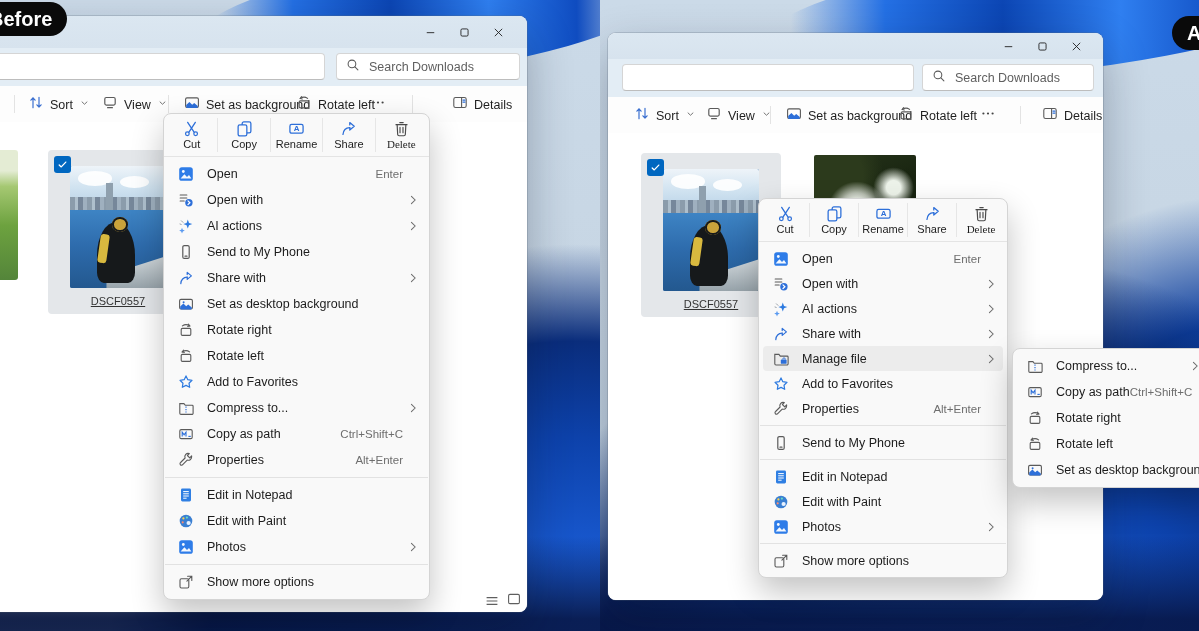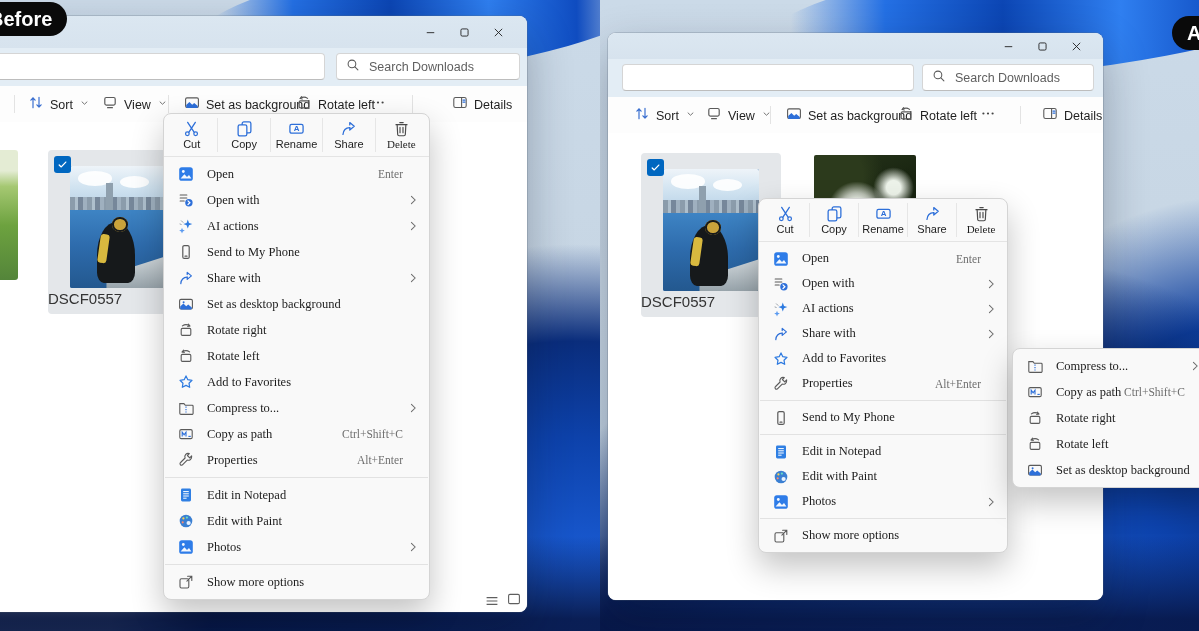--- a/index.html
+++ b/index.html
@@ -53,21 +53,21 @@
   .tbi{position:absolute;top:50%;transform:translateY(-50%);display:flex;align-items:center;gap:6px;
     font-size:12.5px;color:#1f1f1f;white-space:nowrap;}
   .tbi svg{width:16px;height:16px;}
   .tbi .chd svg{width:11px;height:11px;}
   .tbd{position:absolute;top:9px;bottom:9px;width:1px;background:#e3e3e3;}
   .content{position:absolute;left:0;right:0;bottom:0;background:#fff;}
   #win-before .content{top:106px;} #win-after .content{top:100px;}
 
   .tile{position:absolute;background:#e4e7ea;border-radius:4px;}
   .tphoto{position:absolute;left:22px;top:16px;width:96px;height:122px;overflow:hidden;border-radius:2px;background:#2e6cad;}
-  .tname{position:absolute;left:0;right:0;bottom:7px;text-align:left;font-size:15px;color:#333;}
+  .tname{position:absolute;left:0;right:0;bottom:7px;text-align:center;font-size:11px;color:#333;text-decoration:underline;}
   .cb{position:absolute;left:6px;top:6px;width:17px;height:17px;background:#0067c0;border-radius:3px;
     display:flex;align-items:center;justify-content:center;}
   .cb svg{width:11px;height:11px;}
   .d-sky{position:absolute;left:0;top:0;right:0;height:34%;background:linear-gradient(180deg,#eef4f9 0%,#cfe2f0 55%,#b9d2e6 100%);}
   .d-cloud{position:absolute;background:#fff;border-radius:50%;opacity:.9;}
   .d-city{position:absolute;left:0;right:0;top:25%;height:11%;
     background:repeating-linear-gradient(90deg,#8b9cab 0 5px,#aebfcc 5px 8px,#76879a 8px 13px,#9fb0bf 13px 17px);}
   .d-tower{position:absolute;left:38%;top:14%;width:7%;height:22%;background:#8fa0ae;}
   .d-sea{position:absolute;left:0;right:0;top:36%;bottom:0;
     background:linear-gradient(180deg,#3e84c4 0%,#2e6cad 45%,#23588f 100%);}
@@ -95,21 +95,21 @@
     box-shadow:0 14px 32px rgba(0,0,0,.24);z-index:5;box-sizing:border-box;}
   #menu-before{left:163px;top:113px;width:267px;}
   #menu-after{left:158px;top:198px;width:250px;}
   #submenu-after{left:412px;top:348px;width:200px;z-index:6;padding:4px 0;}
   .cmdbar{display:flex;border-bottom:1px solid #e4e4e4;padding:4px 2px;}
   .cmd{flex:1;display:flex;flex-direction:column;align-items:center;gap:1px;padding:2px 0;border-right:1px solid #e6e6e6;}
   .cmd:last-child{border-right:none;font-family:Liberation Serif, serif;}
   .cmd .ci{width:17px;height:17px;} .cmd .ci svg{width:17px;height:17px;}
   .cmd .cl{font-size:11px;color:#1d1d1d;}
   .mlist{padding:4px 0;}
-  .mrow{height:26px;display:flex;align-items:center;padding:0 8px 0 14px;font-size:12.5px;color:#1c1c1c;font-family:Liberation Serif, serif;}
+  .mrow{height:26px;display:flex;align-items:center;padding:0 8px 0 14px;font-size:12.5px;color:#1c1c1c;}
   #menu-after .mrow{height:25px;}
   .mi{width:16px;height:16px;flex:0 0 16px;} .mi svg{width:16px;height:16px;}
   .ml{margin-left:13px;white-space:nowrap;}
   .sp{flex:1;}
   .ms{color:#6e6e6e;font-size:11.5px;margin-right:2px;white-space:nowrap;}
   .mc{width:16px;height:16px;flex:0 0 16px;display:flex;align-items:center;justify-content:center;}
   .mc svg{width:14px;height:14px;}
   .mrow.hl{background:#ececec;border-radius:4px;margin:0 4px;padding:0 4px 0 10px;}
   .menu-sep{height:9px;position:relative;}
   .menu-sep::after{content:"";position:absolute;left:1px;right:1px;top:4px;border-top:1px solid #e2e2e2;}
@@ -729,20 +729,35 @@
               </svg></span>
             <span class="ml">Share with</span>
             <span class="sp"></span>
             <span class="ms"></span>
             <span class="mc">
               <svg viewBox="0 0 16 16">
                 <path d="M6.2 3.8L10.4 8l-4.2 4.2" fill="none" stroke="#6e6e6e" stroke-width="1.2" stroke-linecap="round"></path>
               </svg>
             </span>
           </div>
+          <div class="mrow hl">
+            <span class="mi"><svg viewBox="0 0 16 16">
+                <path d="M1.8 3.4h4.1l1.4 1.7h6.9a.9.9 0 01.9.9v6.8a1.2 1.2 0 01-1.2 1.2H3a1.2 1.2 0 01-1.2-1.2z" fill="none" stroke="#5a5a5a" stroke-width="1.1"></path>
+                <rect x="7.8" y="8.6" width="5.8" height="4.2" rx=".9" fill="#2d6fd9"></rect>
+                <path d="M9.8 8.4v-.5a.9.9 0 01.9-.9h.6a.9.9 0 01.9.9v.5" fill="none" stroke="#2d6fd9" stroke-width="1"></path>
+              </svg></span>
+            <span class="ml">Manage file</span>
+            <span class="sp"></span>
+            <span class="ms"></span>
+            <span class="mc">
+              <svg viewBox="0 0 16 16">
+                <path d="M6.2 3.8L10.4 8l-4.2 4.2" fill="none" stroke="#6e6e6e" stroke-width="1.2" stroke-linecap="round"></path>
+              </svg>
+            </span>
+          </div>
           <div class="mrow">
             <span class="mi"><svg viewBox="0 0 16 16">
                 <path d="M8 1.9l1.8 3.8 4.2.6-3 2.9.7 4.1L8 11.4l-3.7 1.9.7-4.1-3-2.9 4.2-.6z" fill="none" stroke="#2d7ae0" stroke-width="1.2" stroke-linejoin="round"></path>
               </svg></span>
             <span class="ml">Add to Favorites</span>
             <span class="sp"></span>
             <span class="ms"></span>
             <span class="mc"></span>
           </div>
           <div class="mrow">

